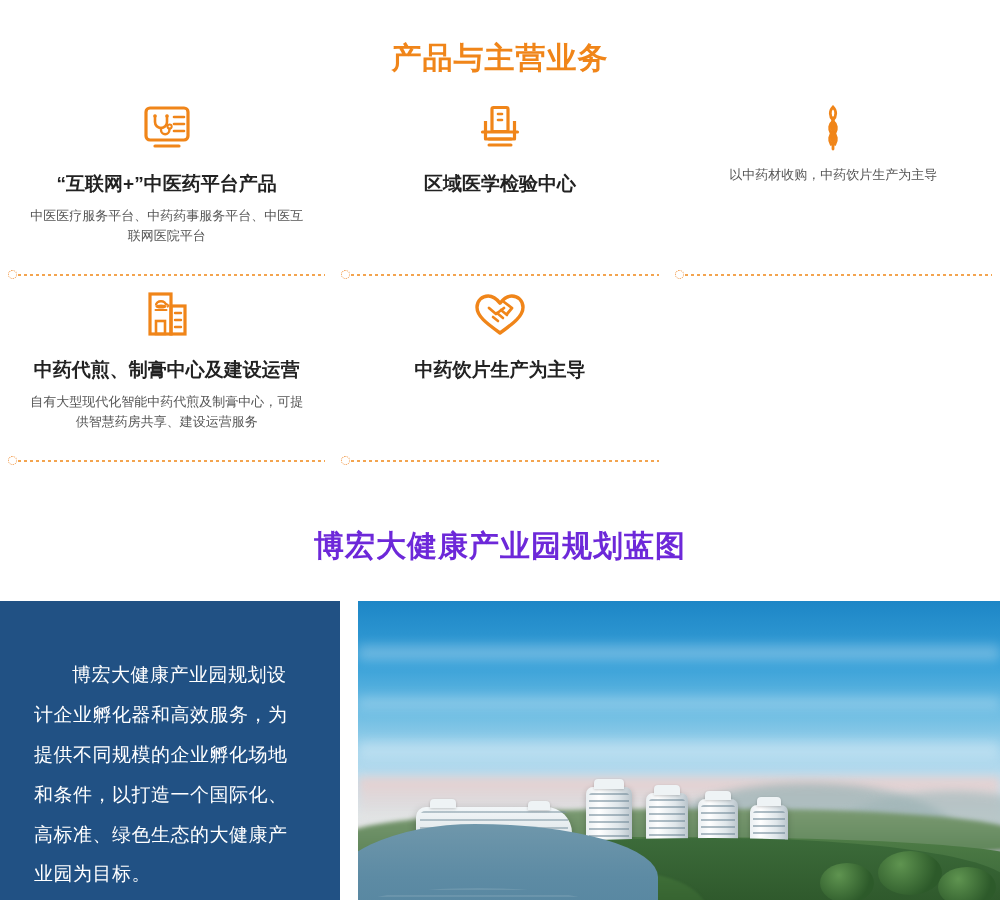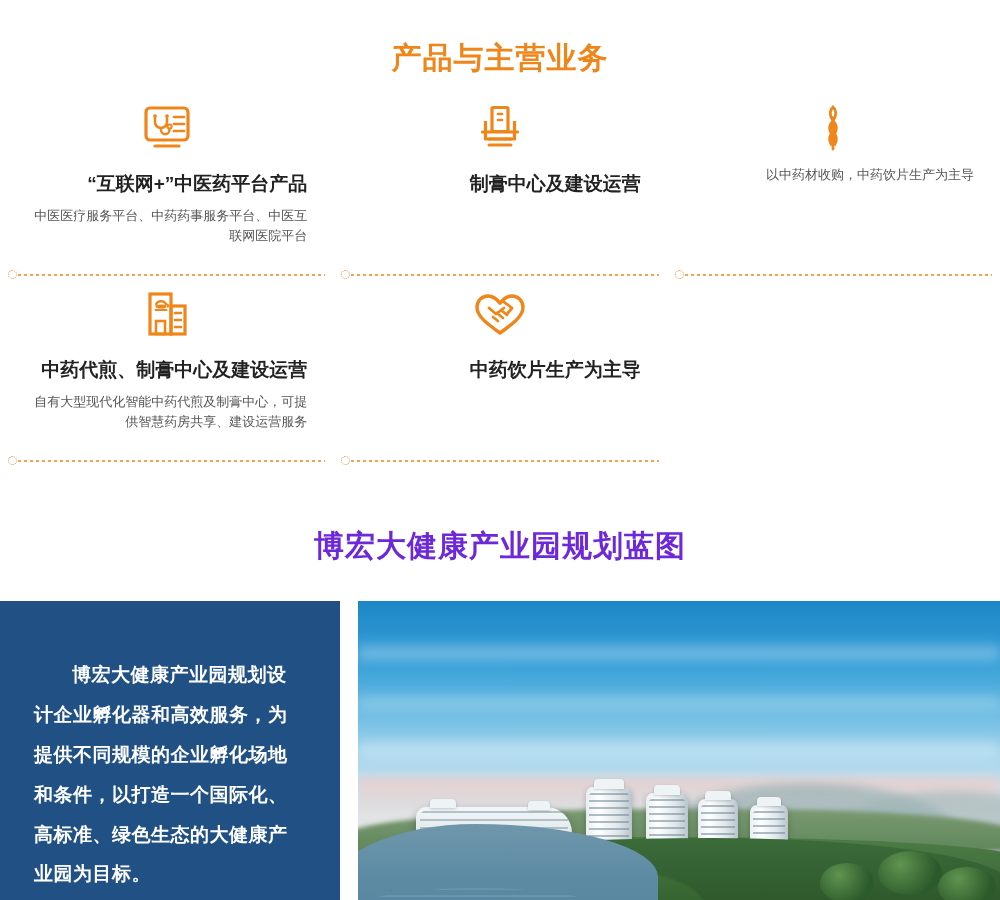--- a/index.html
+++ b/index.html
@@ -32,21 +32,21 @@
     grid-template-columns: repeat(3, 1fr);
     width: 1000px;
     box-sizing: border-box;
     margin-top: 14px;
   }
 
   .card {
     position: relative;
     padding: 0 26px 0 26px;
     box-sizing: border-box;
-    text-align: right;
+    text-align: center;
     height: 186px;
   }
 
   .card-icon {
     height: 56px;
     display: flex;
     align-items: center;
     justify-content: center;
     margin-top: 4px;
   }
@@ -125,21 +125,21 @@
     justify-content: center;
   }
   .blue-panel p {
     margin: 0;
     padding: 0 36px 0 34px;
     color: #ffffff;
     font-size: 19px;
     line-height: 2.1;
     text-indent: 2em;
     letter-spacing: 0.5px;
-    font-weight: 700;
+    font-weight: 400;
   }
 
   .render-image {
     position: absolute;
     left: 358px;
     top: 0;
     width: 642px;
     height: 347px;
     overflow: hidden;
   }
@@ -316,21 +316,21 @@
         <svg width="48" height="46" viewBox="0 0 48 46" fill="none">
           <rect x="16" y="2.5" width="16" height="24" rx="1.5" stroke="#f08519" stroke-width="3.2"></rect>
           <line x1="22" y1="9" x2="26" y2="9" stroke="#f08519" stroke-width="2.6" stroke-linecap="round"></line>
           <line x1="22" y1="15" x2="26" y2="15" stroke="#f08519" stroke-width="2.6" stroke-linecap="round"></line>
           <path d="M9.5 16v18h29V16" stroke="#f08519" stroke-width="3.2" fill="none" stroke-linejoin="round"></path>
           <line x1="6.5" y1="27" x2="41.5" y2="27" stroke="#f08519" stroke-width="3.2" stroke-linecap="round"></line>
           <line x1="13" y1="34" x2="35" y2="34" stroke="#f08519" stroke-width="3" stroke-linecap="round"></line>
           <line x1="13" y1="40" x2="35" y2="40" stroke="#f08519" stroke-width="3" stroke-linecap="round"></line>
         </svg>
       </div>
-      <div class="card-title">制膏中心及建设运营</div>
+      <div class="card-title">区域医学检验中心</div>
       <div class="card-divider">
         <span class="dot-end"></span>
         <span class="dotline"></span>
       </div>
     </div>
 
     <div class="card">
       <div class="card-icon">
         <svg width="42" height="48" viewBox="0 0 42 48" fill="none">
           <path d="M21 3c3.6 3.6 3.6 9.4 0 13-3.6-3.6-3.6-9.4 0-13z" stroke="#f08519" stroke-width="2.8" fill="none"></path>

